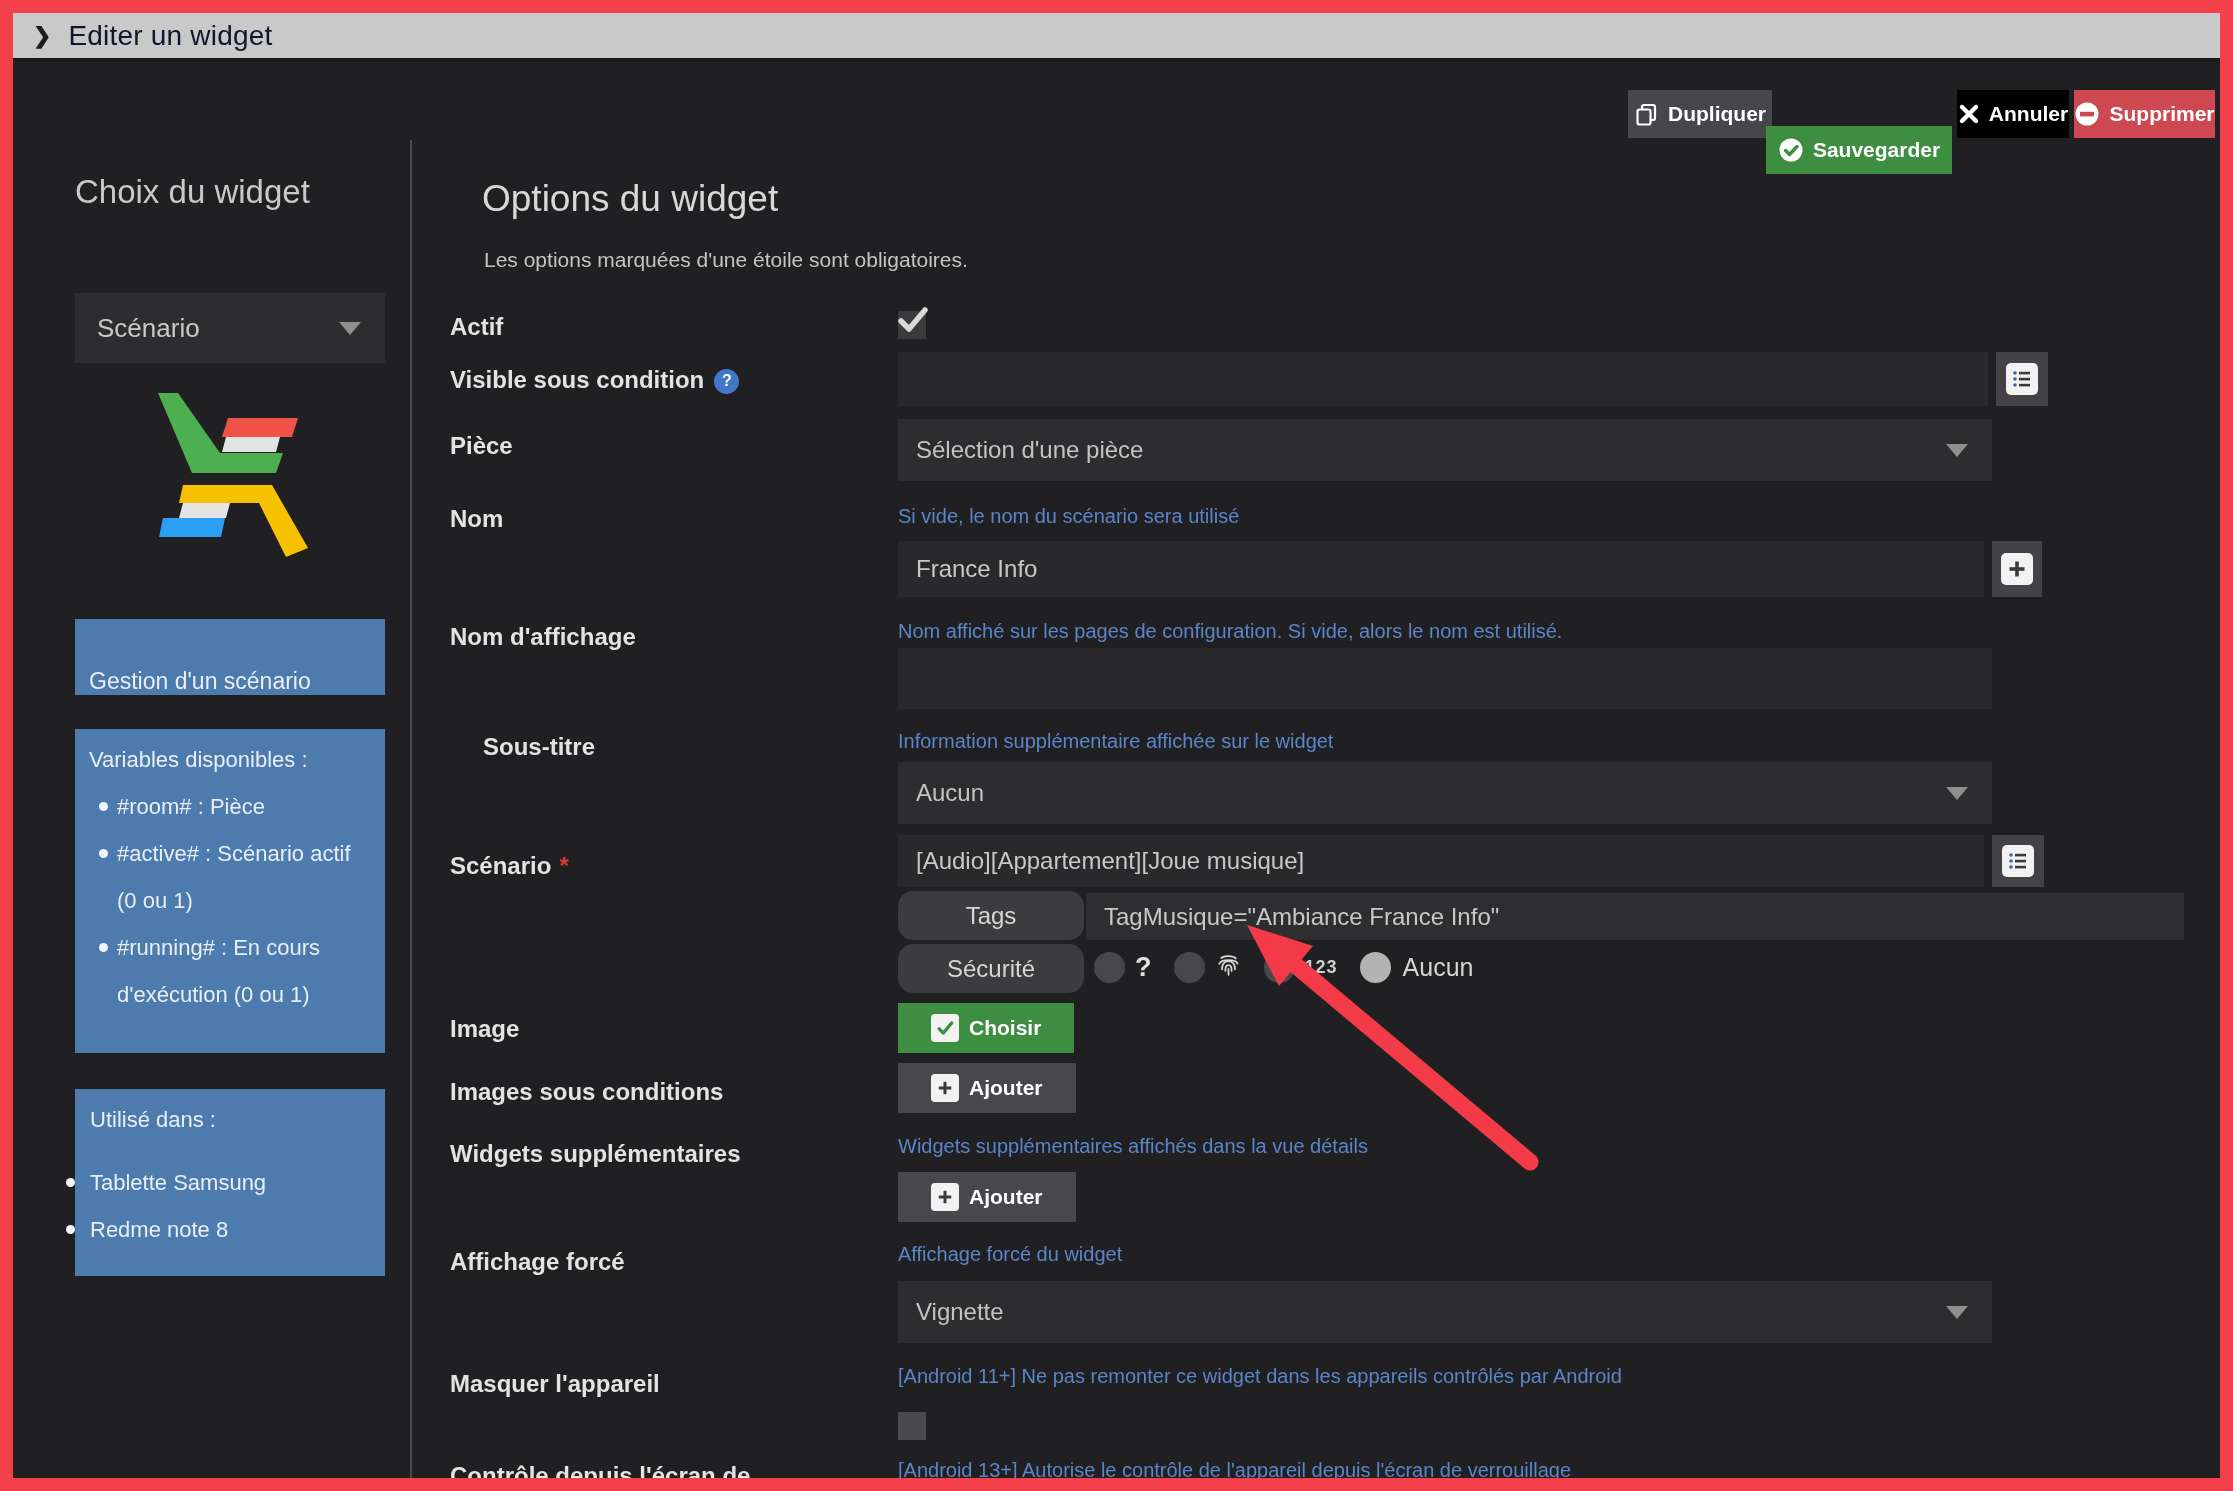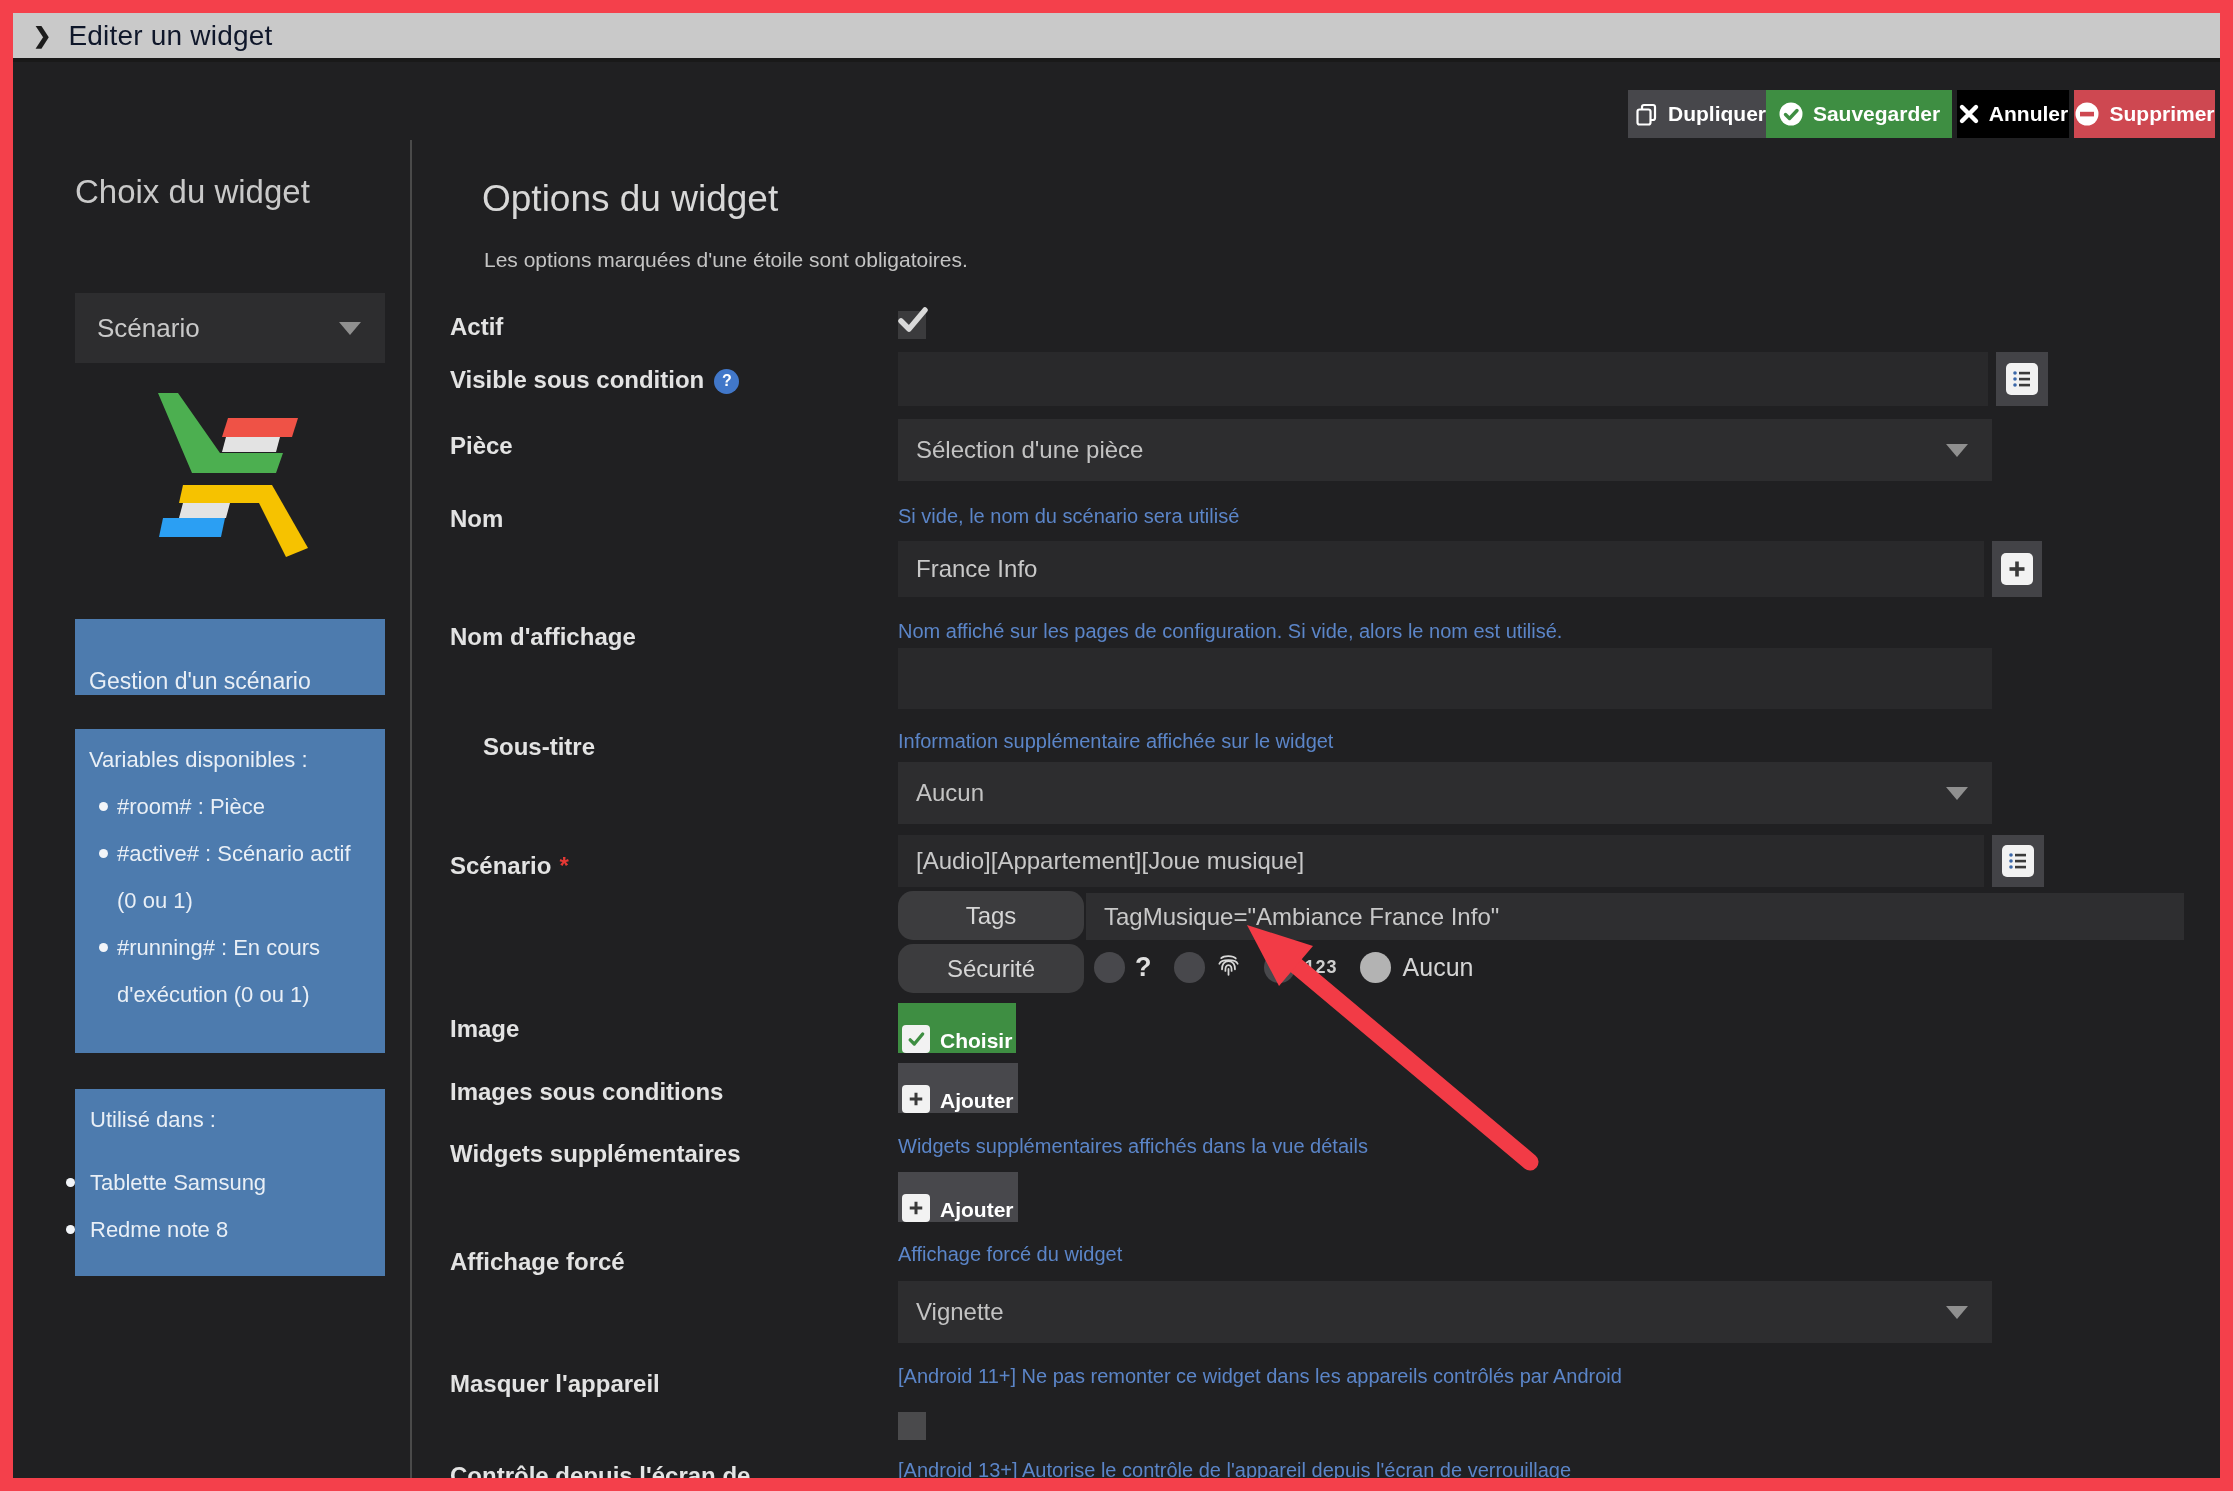--- a/index.html
+++ b/index.html
@@ -14,21 +14,21 @@
   .topbar{position:absolute;left:13px;top:13px;width:2207px;height:45px;background:#c9c9c9;
           display:flex;align-items:center;z-index:5;}
   .topbar .chev{font-size:22px;font-weight:700;color:#1c1c1c;margin-left:20px;}
   .topbar .ttl{font-size:28px;color:#0f172a;margin-left:17px;letter-spacing:0.2px;}
   .topbar-underline{position:absolute;left:13px;top:58px;width:2207px;height:4px;background:#191919;}
 
   
   .tb-btn{position:absolute;top:90px;height:48px;display:flex;align-items:center;justify-content:center;
           gap:9px;color:#fff;font-size:21px;font-weight:600;cursor:pointer;}
   #btn-dup{left:1628px;width:144px;background:#47474b;}
-  #btn-save{left:1766px;width:186px;background:#3e8e42;}
+  #btn-save{left:1766px;width:186px;background:#3e8e42;margin-top:36px;}
   #btn-cancel{left:1957px;width:112px;background:#000000;}
   #btn-del{left:2074px;width:141px;background:#ce4851;}
 
   
   .side-heading{position:absolute;left:75px;top:168px;width:240px;font-size:33px;line-height:48px;color:#c9c9c9;}
   .side-select{position:absolute;left:75px;top:293px;width:310px;height:70px;background:#2d2d2f;
                display:flex;align-items:center;cursor:pointer;}
   .side-select .val{margin-left:22px;font-size:26px;color:#c9c9c9;}
   .caret{position:absolute;right:24px;top:50%;margin-top:-6px;width:0;height:0;
          border-left:11px solid transparent;border-right:11px solid transparent;border-top:13px solid #8f8f8f;}
@@ -58,22 +58,22 @@
   .req{color:#e53935;font-weight:700;margin-left:8px;}
   .tinput,.tselect{position:absolute;box-sizing:border-box;border:none;color:#c8c8c8;}
   .tinput{background:#29292b;font-size:24px;padding-left:18px;font-family:"Liberation Sans",sans-serif;outline:none;}
   .tselect{background:#2d2d2f;display:flex;align-items:center;cursor:pointer;}
   .tselect .val{margin-left:18px;font-size:24px;color:#c3c3c3;}
   .side-btn{position:absolute;background:#434347;display:flex;align-items:center;justify-content:center;cursor:pointer;}
   .mini-sq{width:32px;height:32px;background:#f2f2f2;border-radius:5px;display:flex;align-items:center;justify-content:center;}
   .chip{position:absolute;background:#3c3c3e;display:flex;align-items:center;justify-content:center;
         font-size:24px;color:#d6d6d6;border-radius:15px;}
   .checkbox{position:absolute;width:28px;height:28px;background:#3b3b3d;overflow:visible;}
-  .act-btn{position:absolute;height:50px;display:flex;align-items:flex-end;gap:10px;color:#fff;
-           font-size:21px;font-weight:600;cursor:pointer;padding:0 4px;}
+  .act-btn{position:absolute;height:50px;display:flex;align-items:center;gap:10px;color:#fff;
+           font-size:21px;font-weight:600;cursor:pointer;padding:0 33px;}
   .green{background:#3e8e42;}
   .gray{background:#48484c;}
   .btn-ico{width:28px;height:28px;background:#f2f2f2;border-radius:4px;display:flex;align-items:center;justify-content:center;}
 
   
   .sec-row{position:absolute;left:1094px;top:951px;height:33px;display:flex;align-items:center;}
   .radio{width:31px;height:31px;border-radius:50%;background:#48484c;cursor:pointer;}
   .radio.sel{background:#b3b3b3;}
   .sec-glyph{color:#e0e0e0;font-weight:700;font-size:27px;margin:0 22px 0 10px;}
   .sec-num{color:#cfcfcf;font-weight:700;font-size:18px;margin:0 22px 0 10px;letter-spacing:1px;}

